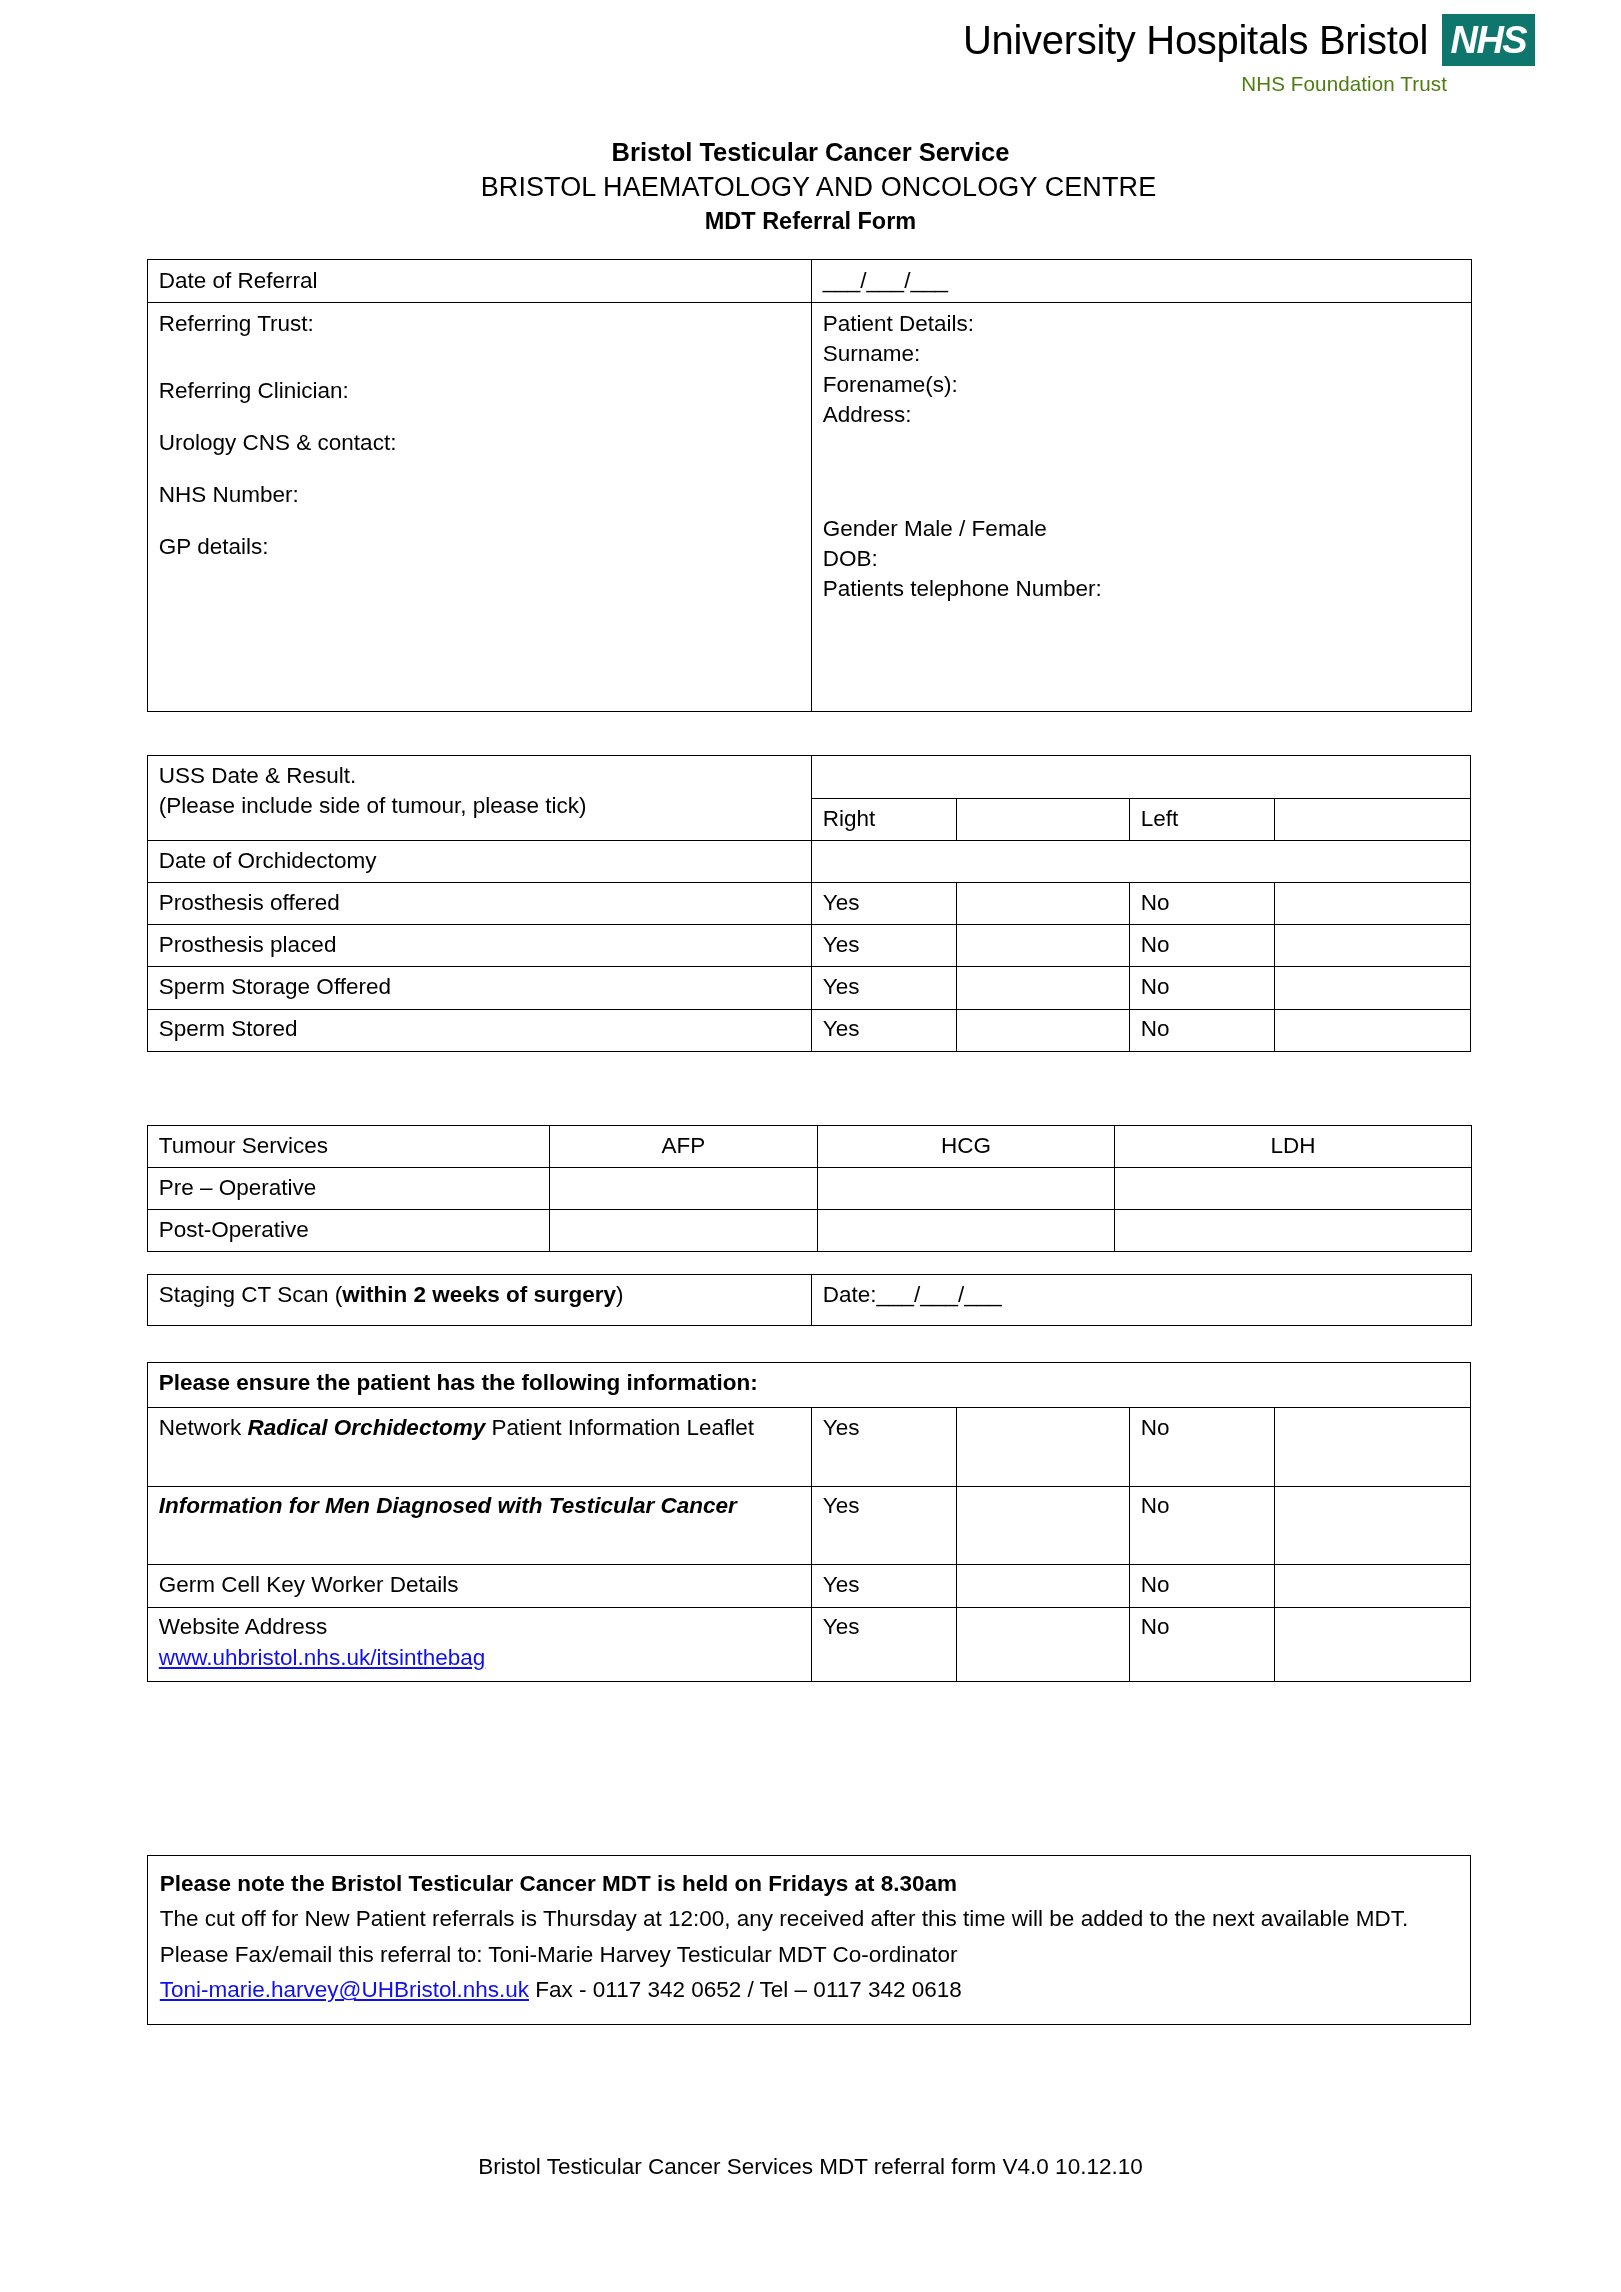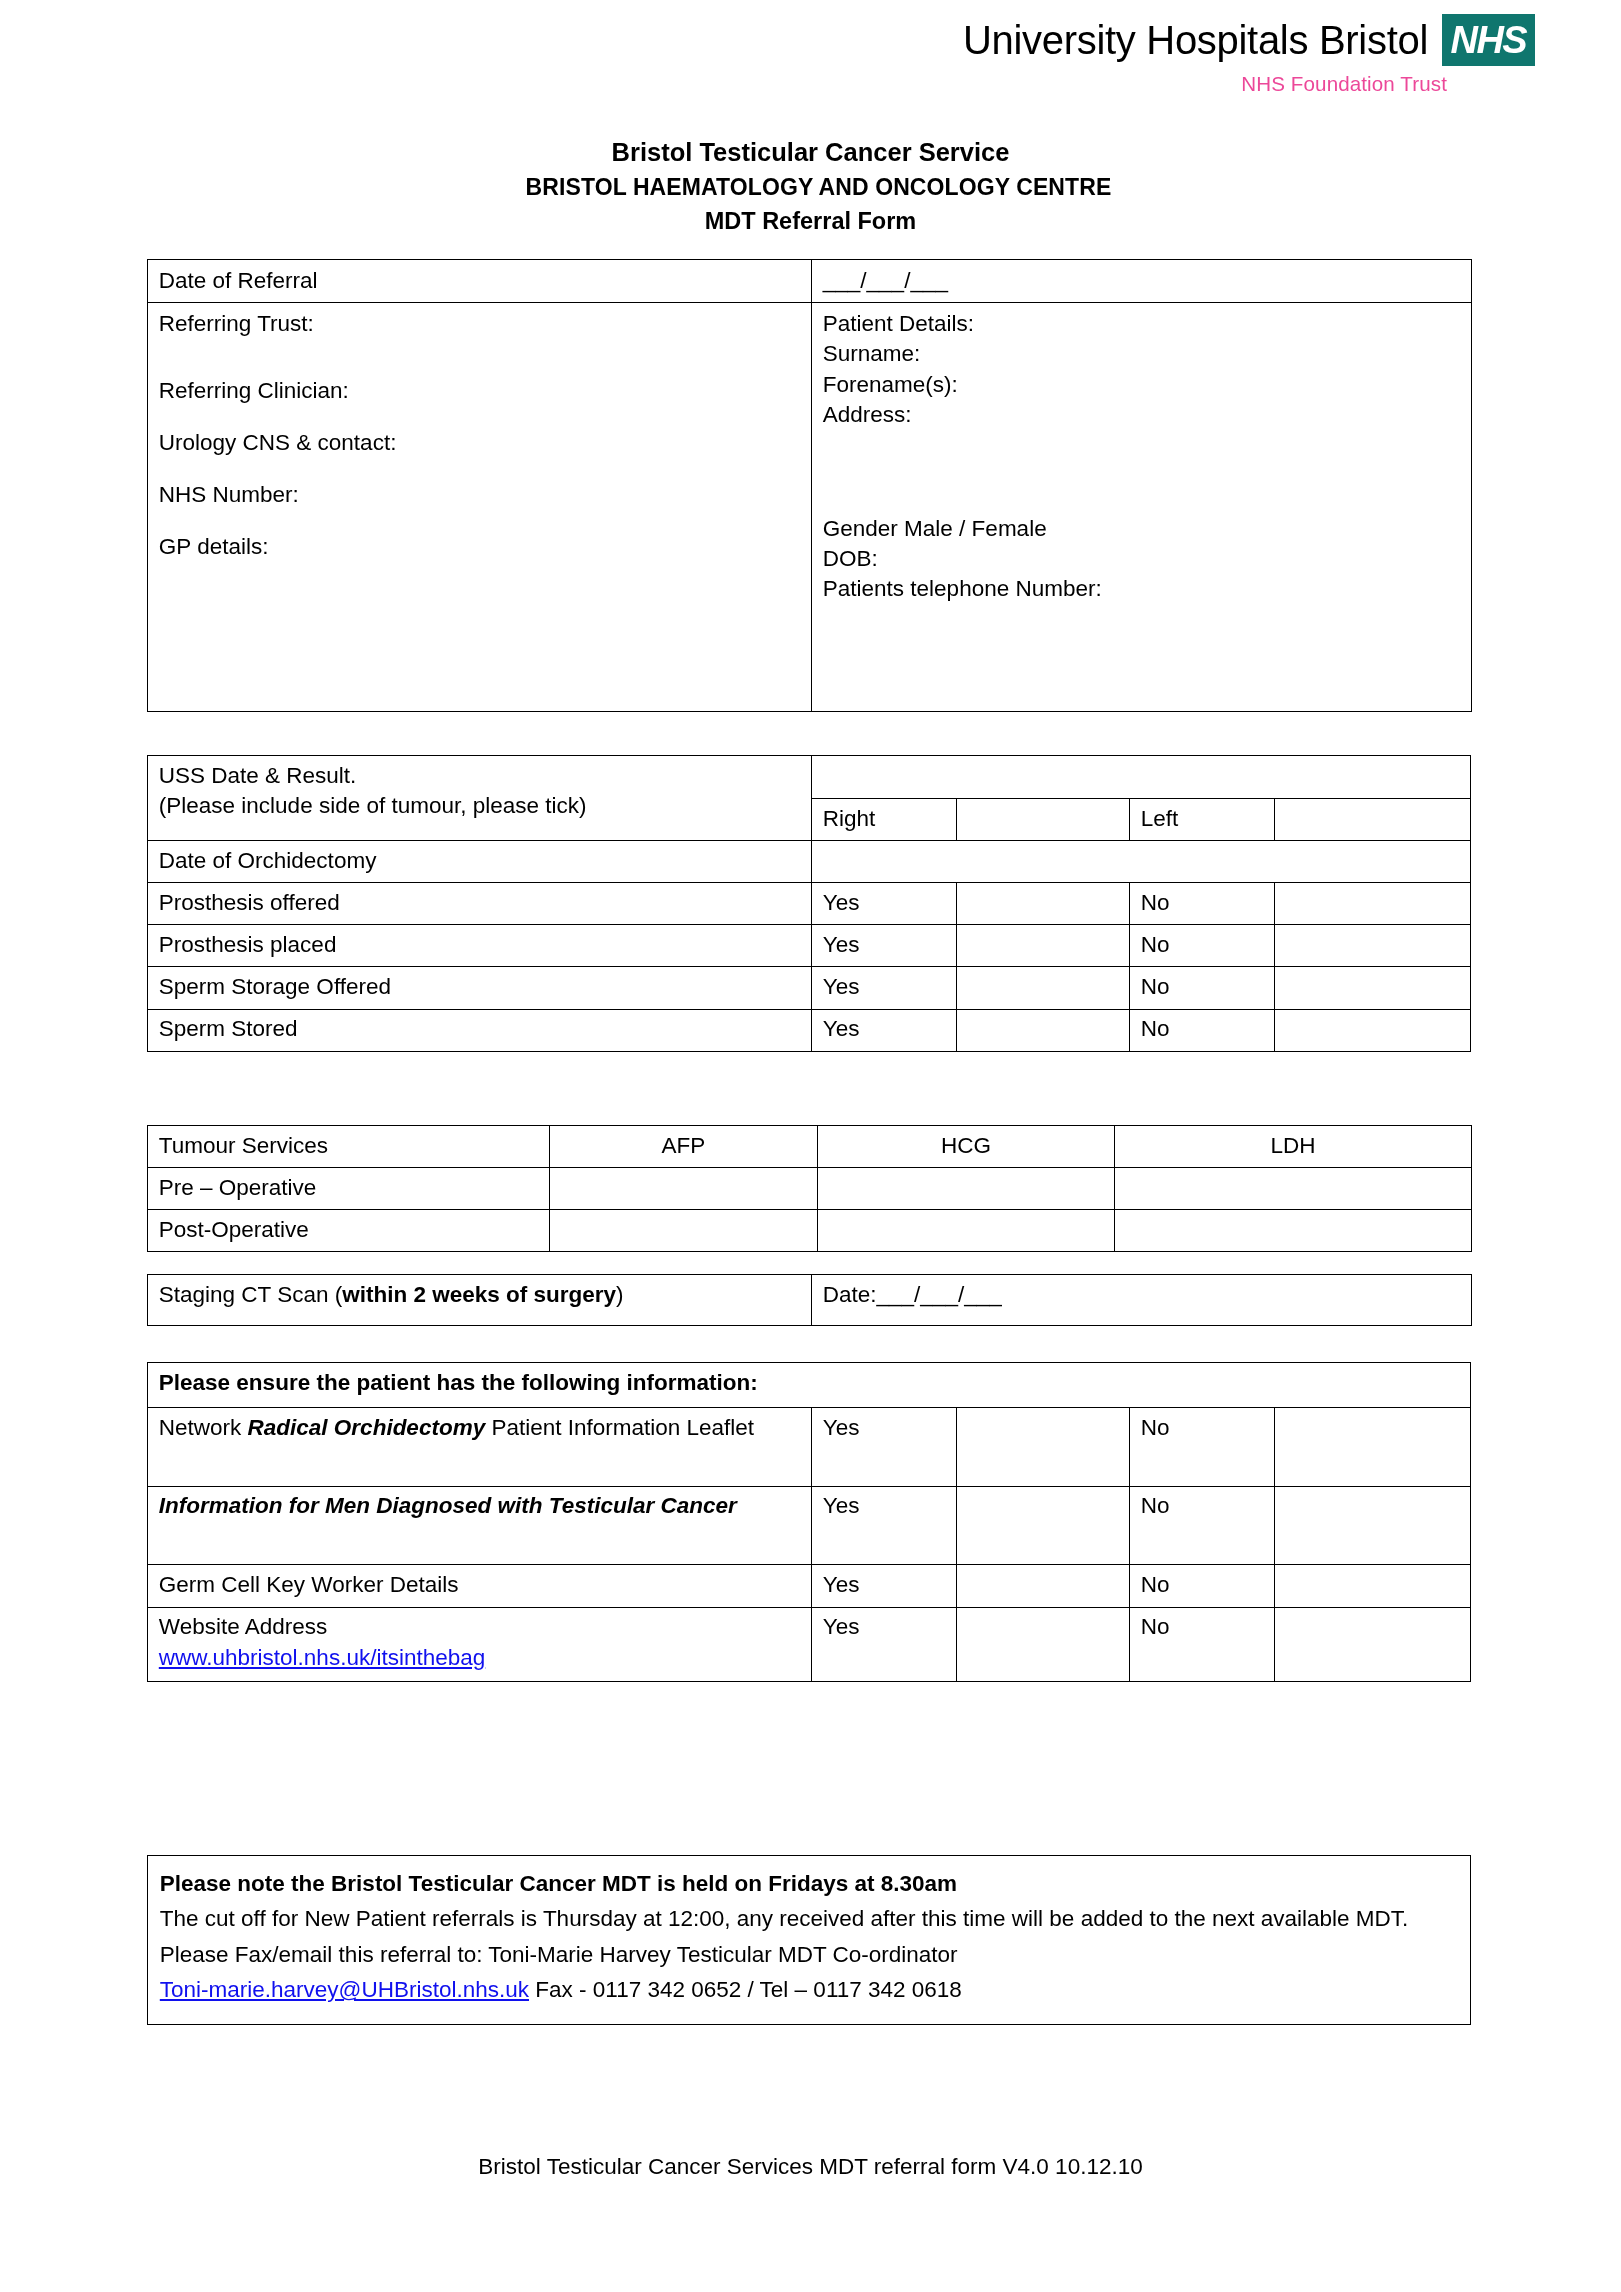--- a/index.html
+++ b/index.html
@@ -52,41 +52,41 @@
     font-size: 38px;
     line-height: 1;
     padding: 6.9px 8.8px 7.8px 8.8px;
     letter-spacing: -1.5px;
     font-family: "Liberation Sans", sans-serif;
   }
   .logo-sub {
     margin-top: 5.9px;
     margin-right: 88px;
     font-size: 20.6px;
-    color: #ec4899;
+    color: #4d7c0f;
     letter-spacing: 0.1px;
     white-space: nowrap;
   }
 
   
   .titles {
     position: absolute;
     top: 135px;
     left: 0;
     width: 1621px;
     text-align: center;
   }
   .title-1 {
     font-size: 25.5px;
     font-weight: bold;
     line-height: 35px;
   }
   .title-2 {
-    font-size: 23px;
-    font-weight: 700;
+    font-size: 27px;
+    font-weight: 400;
     line-height: 35px;
     letter-spacing: 0.1px;
     margin-left: 16px;
   }
   .title-3 {
     font-size: 23.5px;
     font-weight: bold;
     line-height: 33px;
   }
 

